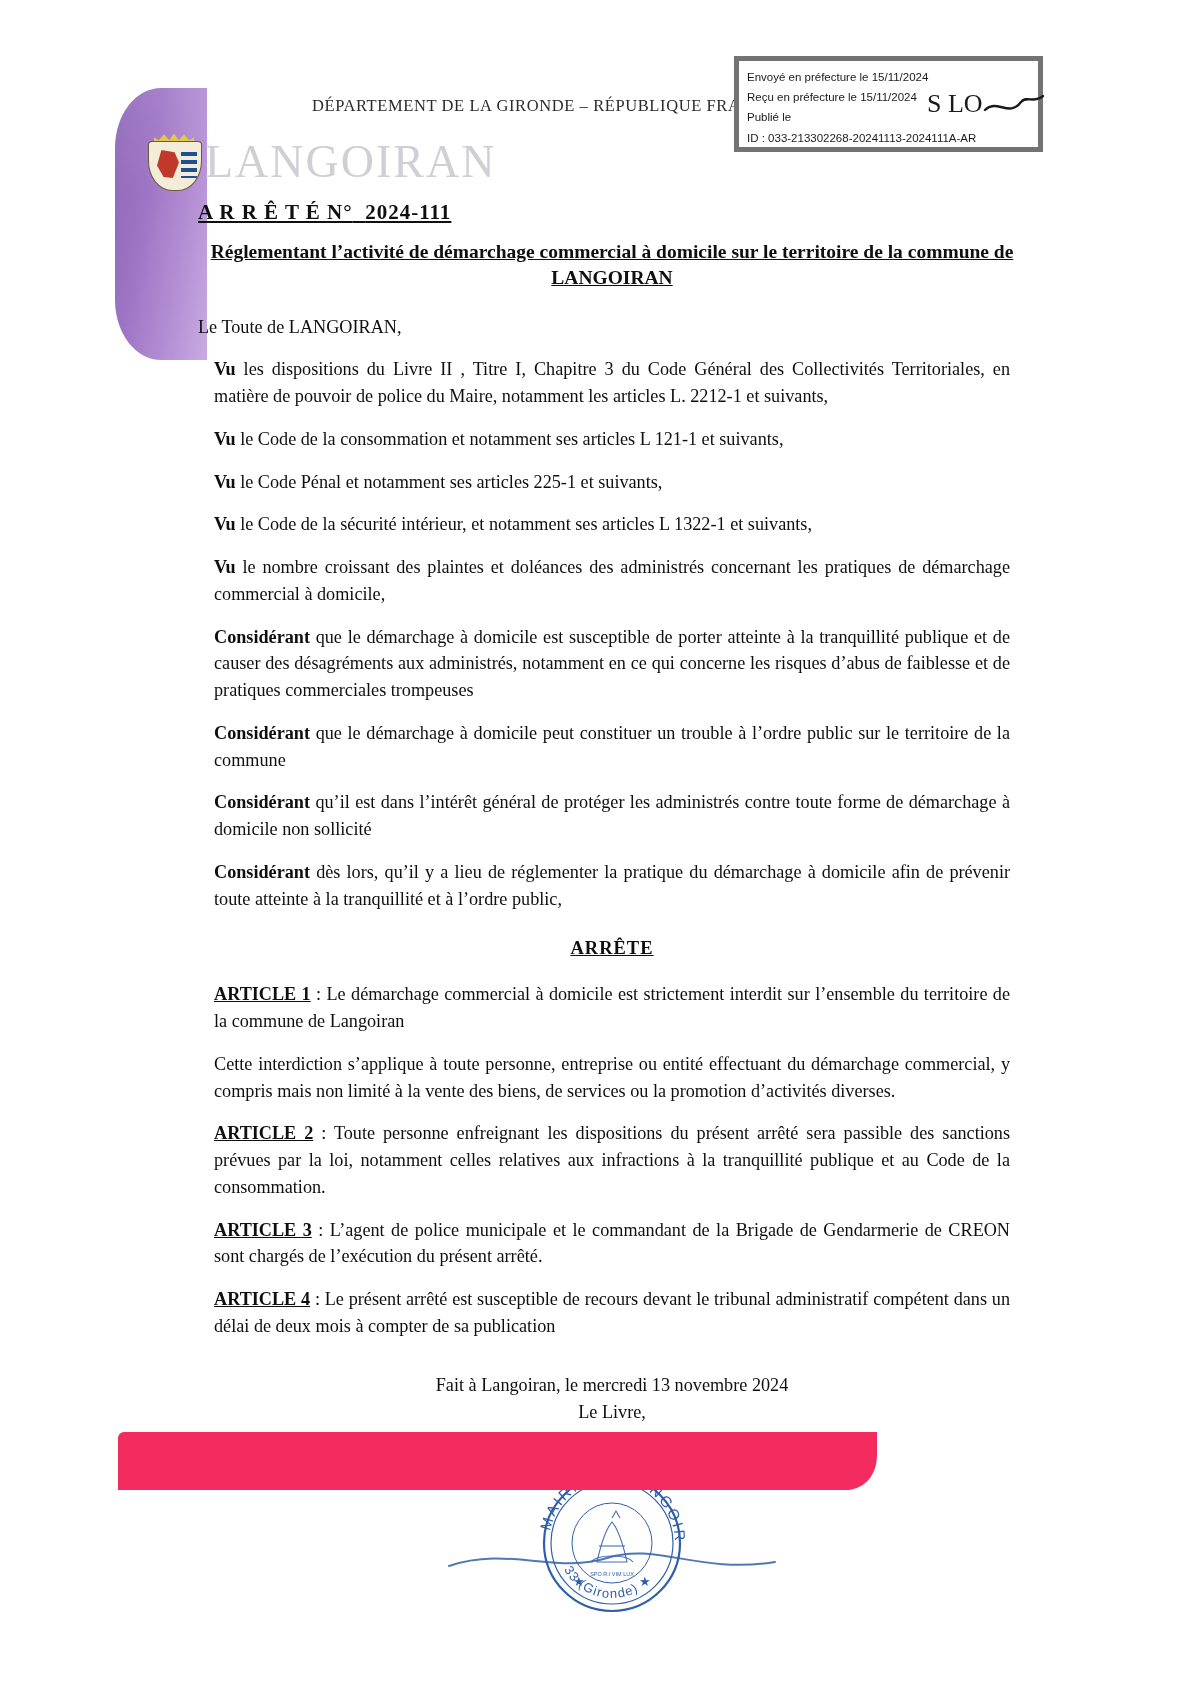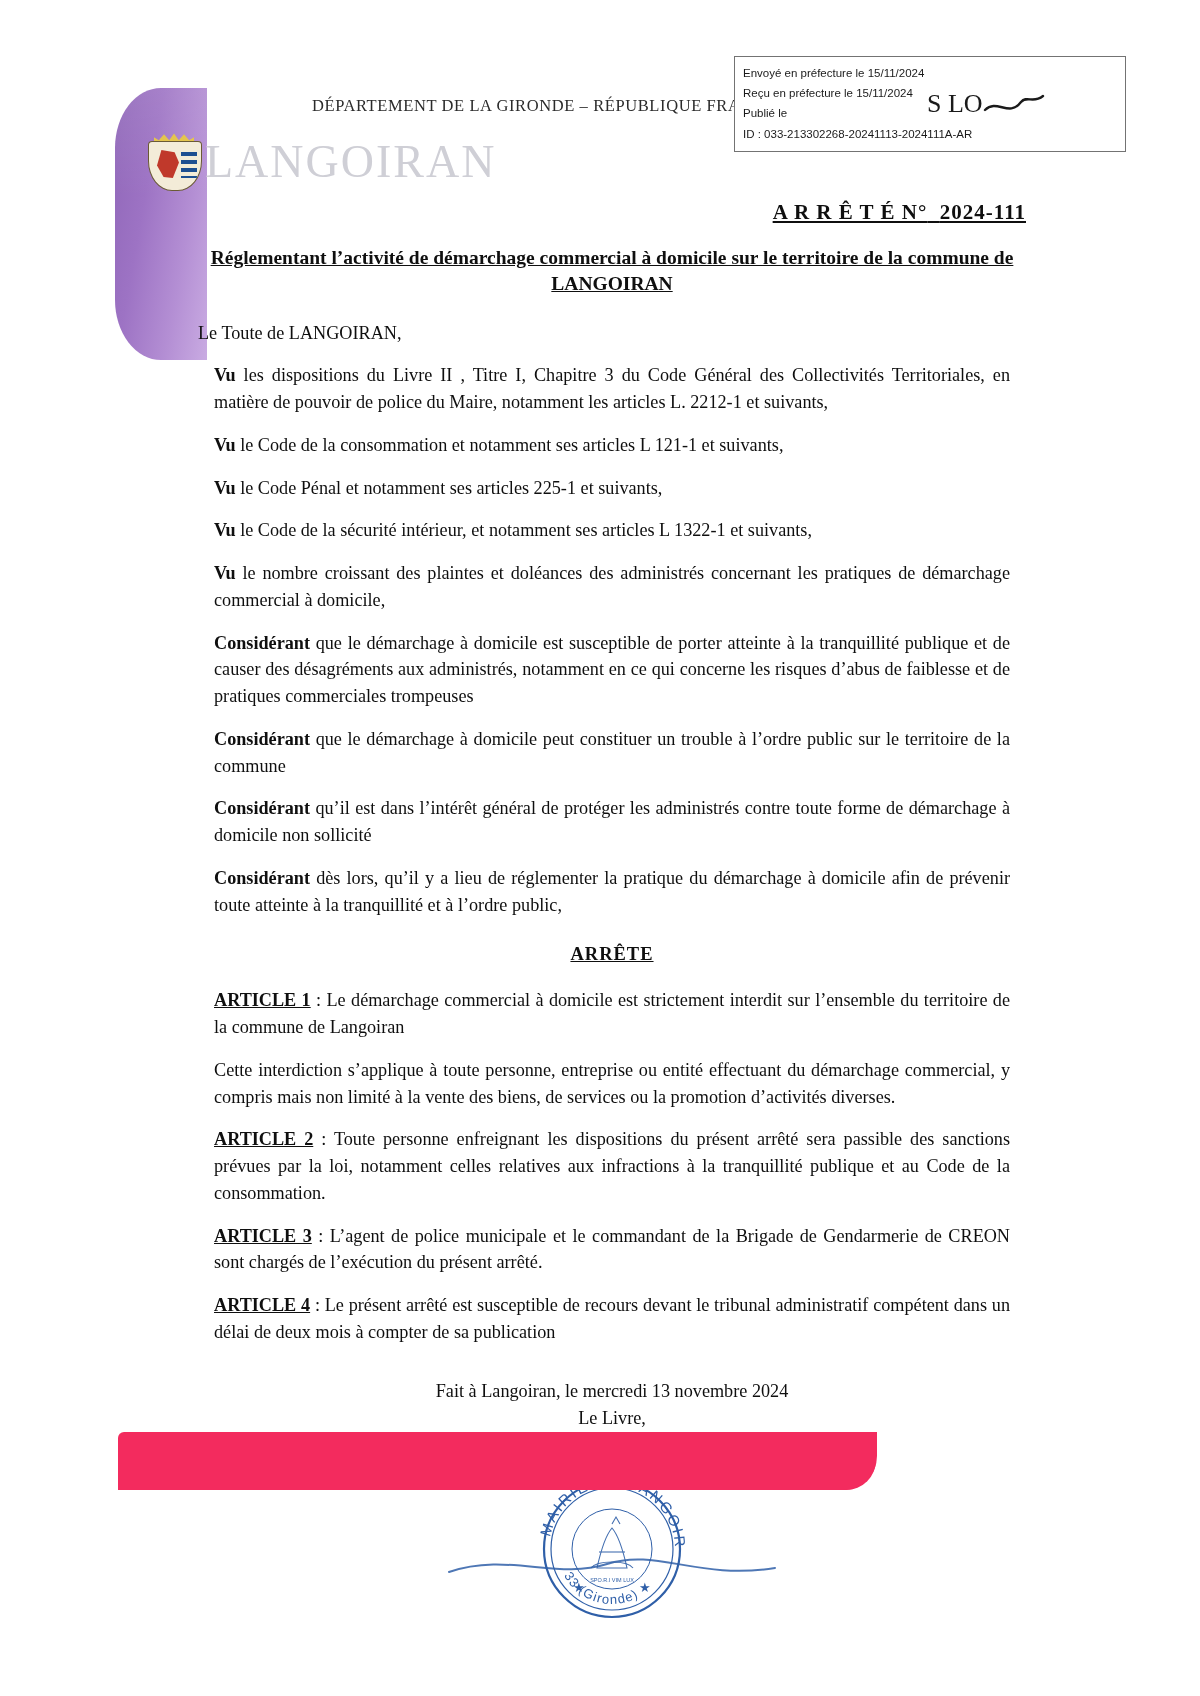--- a/index.html
+++ b/index.html
@@ -95,23 +95,23 @@
     color: #cfcfd6;
     font-family: "Liberation Serif", serif;
     white-space: nowrap;
   }
 
   
   .prefecture-box {
     position: absolute;
     left: 734px;
     top: 56px;
-    width: 392px;
+    width: 309px;
     height: 96px;
-    border: 1px solid #737373;
+    border: 5px solid #737373;
     background: #ffffff;
     font-family: "Liberation Sans", sans-serif;
     font-size: 11.5px;
     color: #1a1a1a;
     box-sizing: border-box;
     padding: 7px 8px 0 8px;
     line-height: 1.72;
     z-index: 5;
   }
   .prefecture-box div { white-space: nowrap; }
@@ -127,25 +127,25 @@
   }
 
   
   .doc {
     position: absolute;
     left: 198px;
     top: 200px;
     width: 828px;
   }
   .title-main {
-    text-align: right;
+    text-align: left;
     font-weight: bold;
     font-size: 21px;
     letter-spacing: 1px;
-    margin: 0 0 20px 0;
+    margin: 0 0 14px 0;
   }
   .title-main .underline { text-decoration: underline; }
   .title-sub {
     text-align: center;
     font-weight: bold;
     font-size: 19.5px;
     line-height: 1.35;
     text-decoration: underline;
     margin: 0 0 22px 0;
   }

